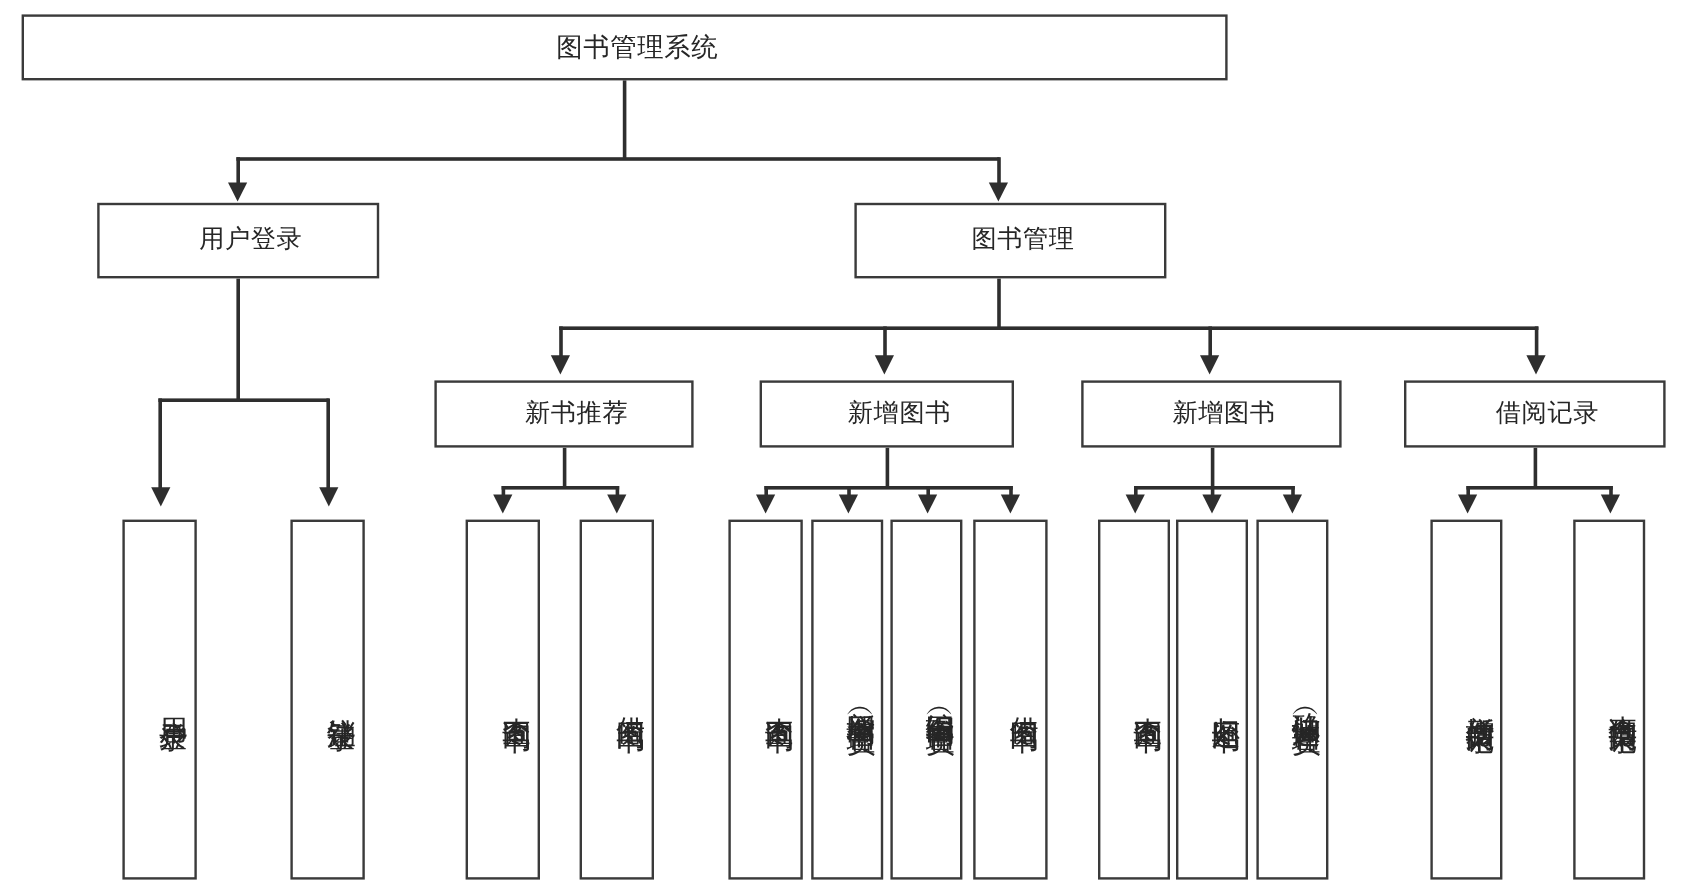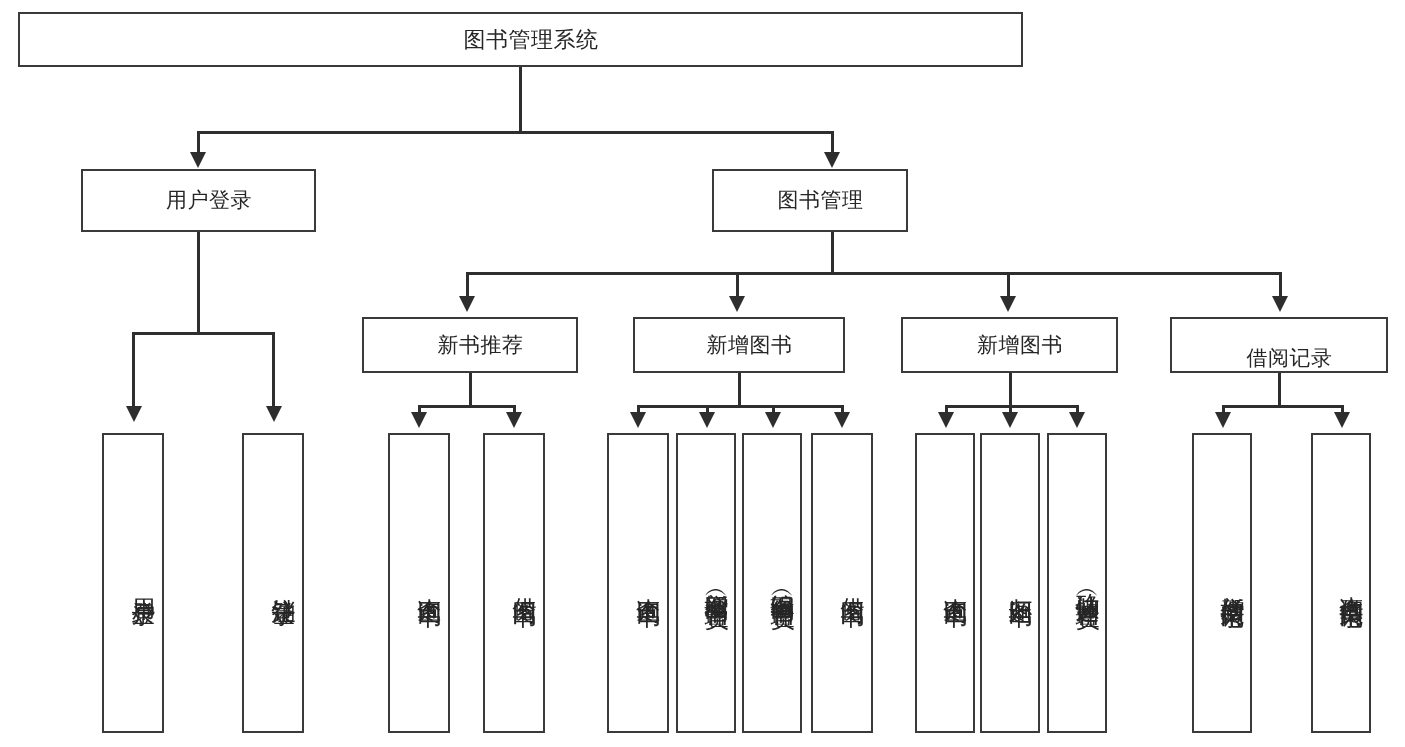--- a/index.html
+++ b/index.html
@@ -145,34 +145,34 @@
   <div class="arrow" style="left:1215px;top:412px;"></div>
   <div class="arrow" style="left:1334px;top:412px;"></div>
 
   <div class="node h root" style="left:18px;top:12px;width:1005px;height:55px;">
     <span class="label">图书管理系统</span>
   </div>
 
   <div class="node h" style="left:81px;top:169px;width:235px;height:63px;">
     <span class="label">用户登录</span>
   </div>
-  <div class="node h" style="left:712px;top:169px;width:196px;height:63px;">
+  <div class="node h" style="left:712px;top:169px;width:260px;height:63px;">
     <span class="label">图书管理</span>
   </div>
 
   <div class="node h" style="left:362px;top:317px;width:216px;height:56px;">
     <span class="label">新书推荐</span>
   </div>
   <div class="node h" style="left:633px;top:317px;width:212px;height:56px;">
     <span class="label">新增图书</span>
   </div>
   <div class="node h" style="left:901px;top:317px;width:217px;height:56px;">
     <span class="label">新增图书</span>
   </div>
-  <div class="node h" style="left:1170px;top:317px;width:218px;height:56px;align-items:flex-end;">
+  <div class="node h" style="left:1170px;top:317px;width:218px;height:56px;">
     <span class="label">借阅记录</span>
   </div>
 
   <div class="node v" style="left:102px;top:433px;width:62px;height:300px;">
     <span class="label">用户登录</span>
   </div>
   <div class="node v" style="left:242px;top:433px;width:62px;height:300px;">
     <span class="label">注销登录</span>
   </div>
 

